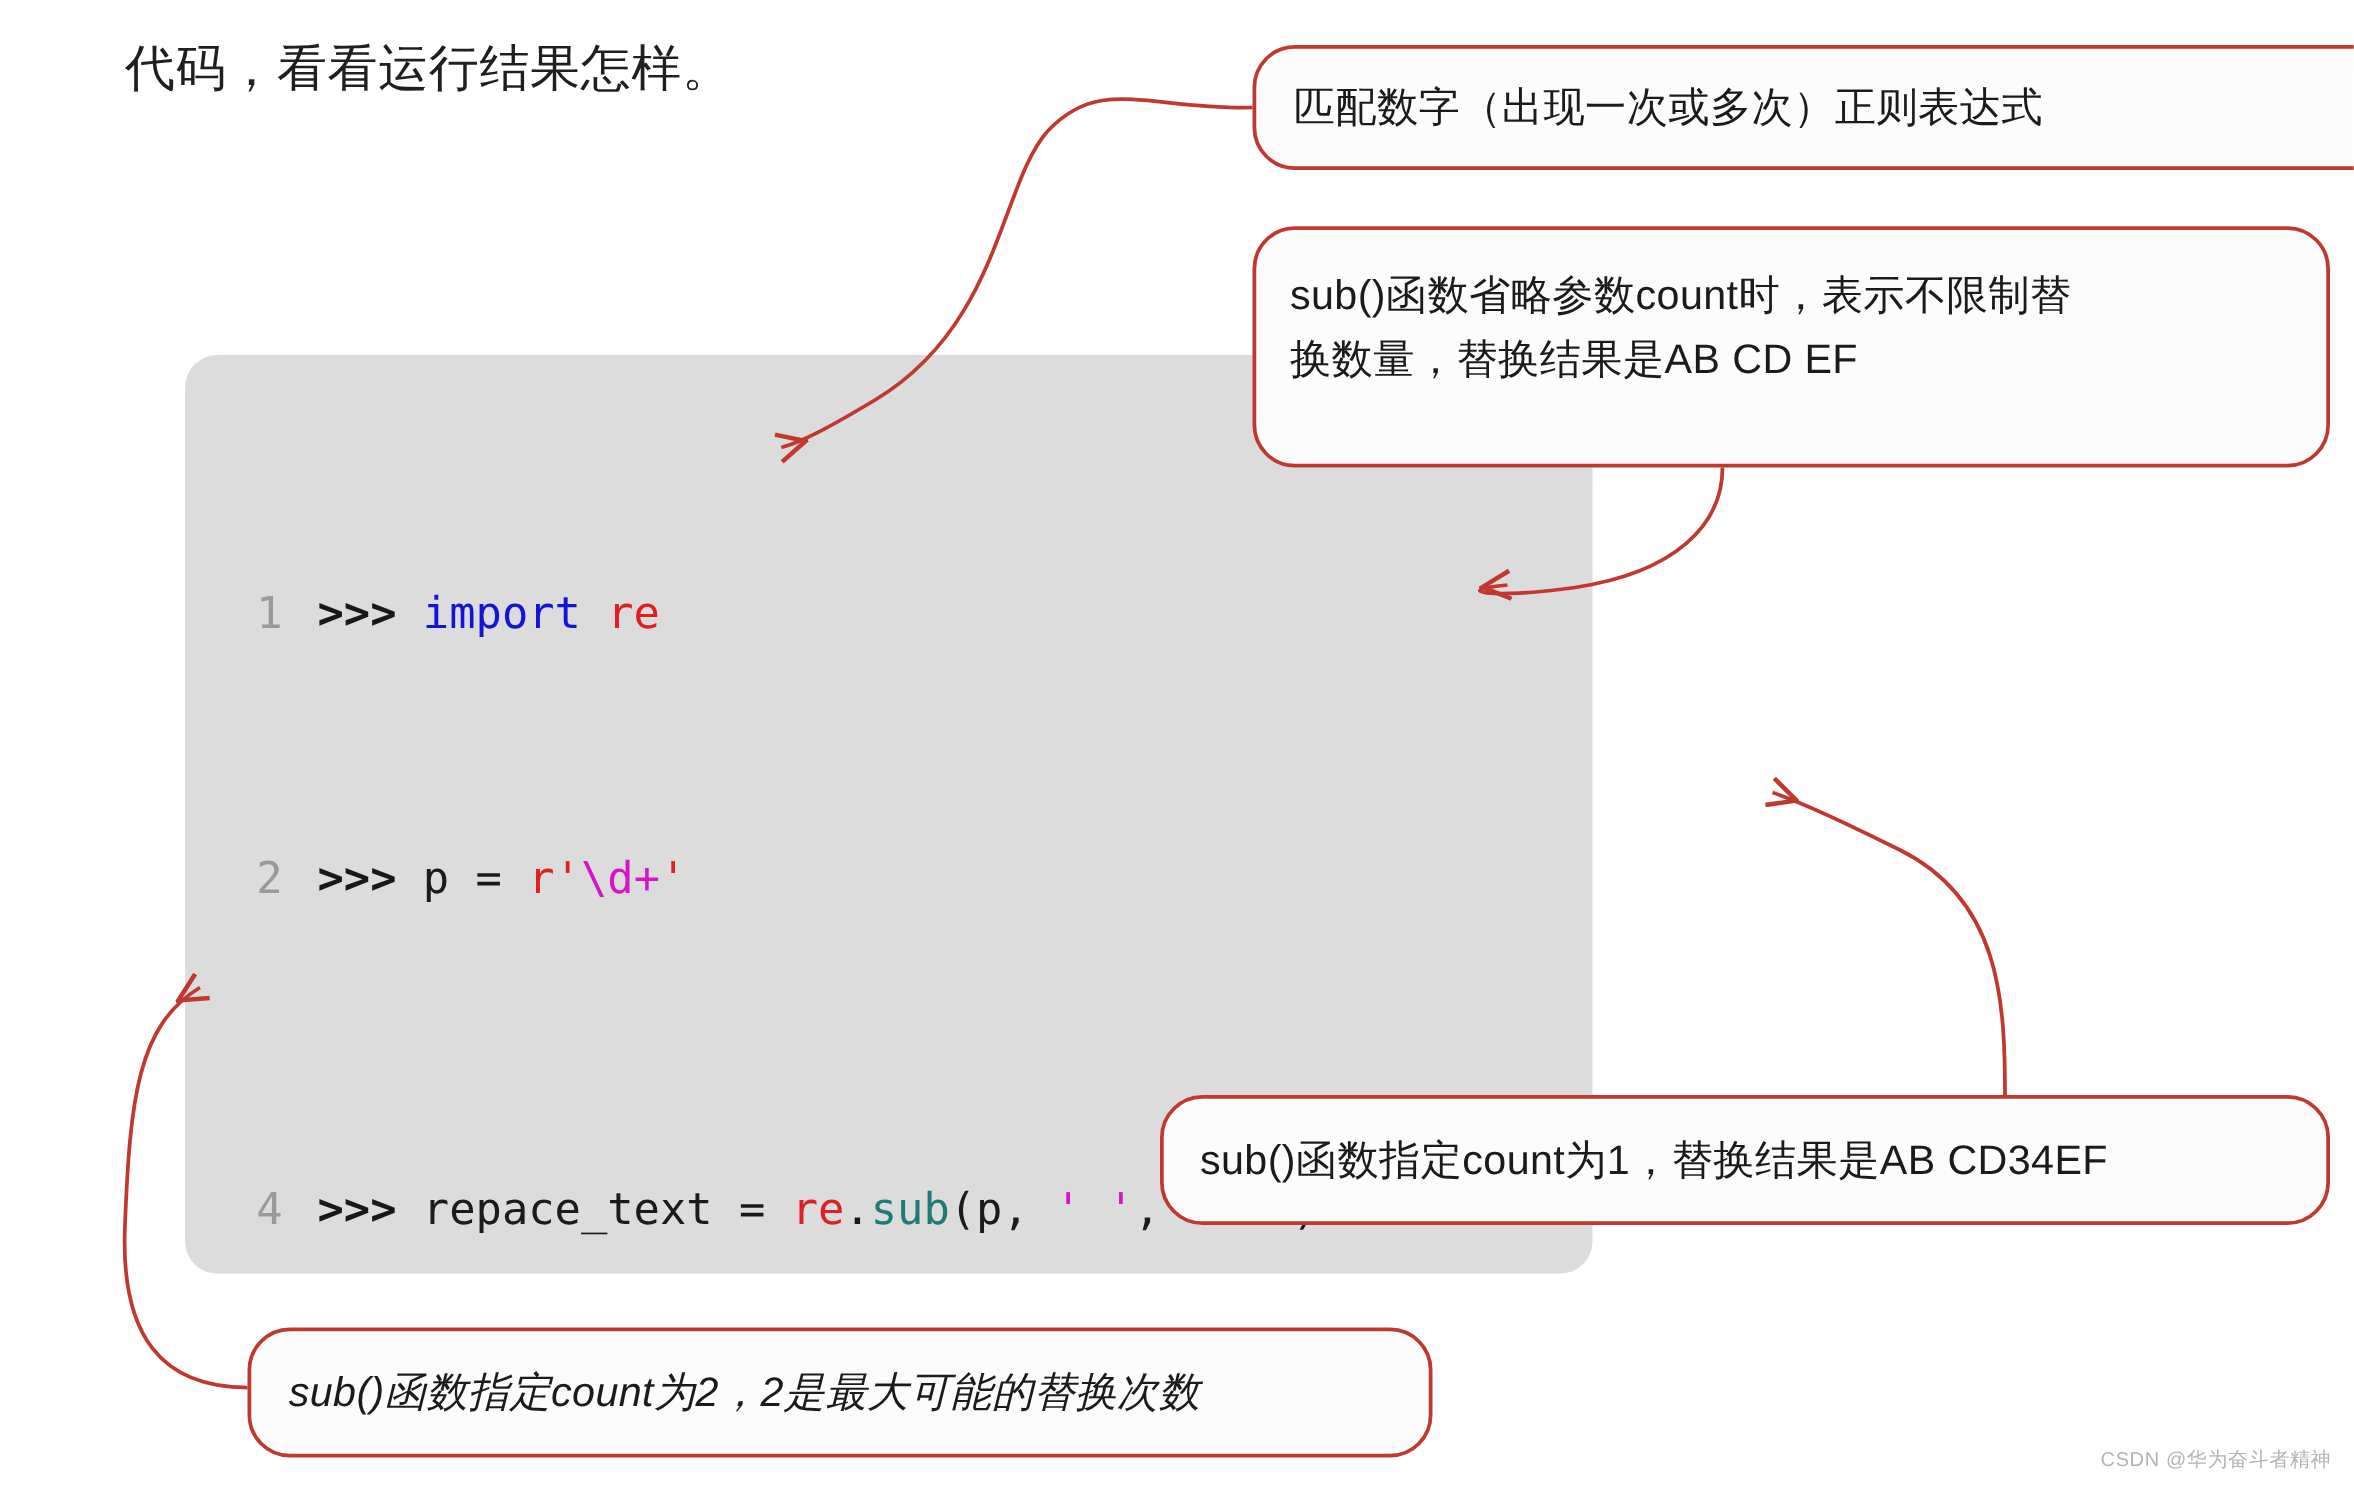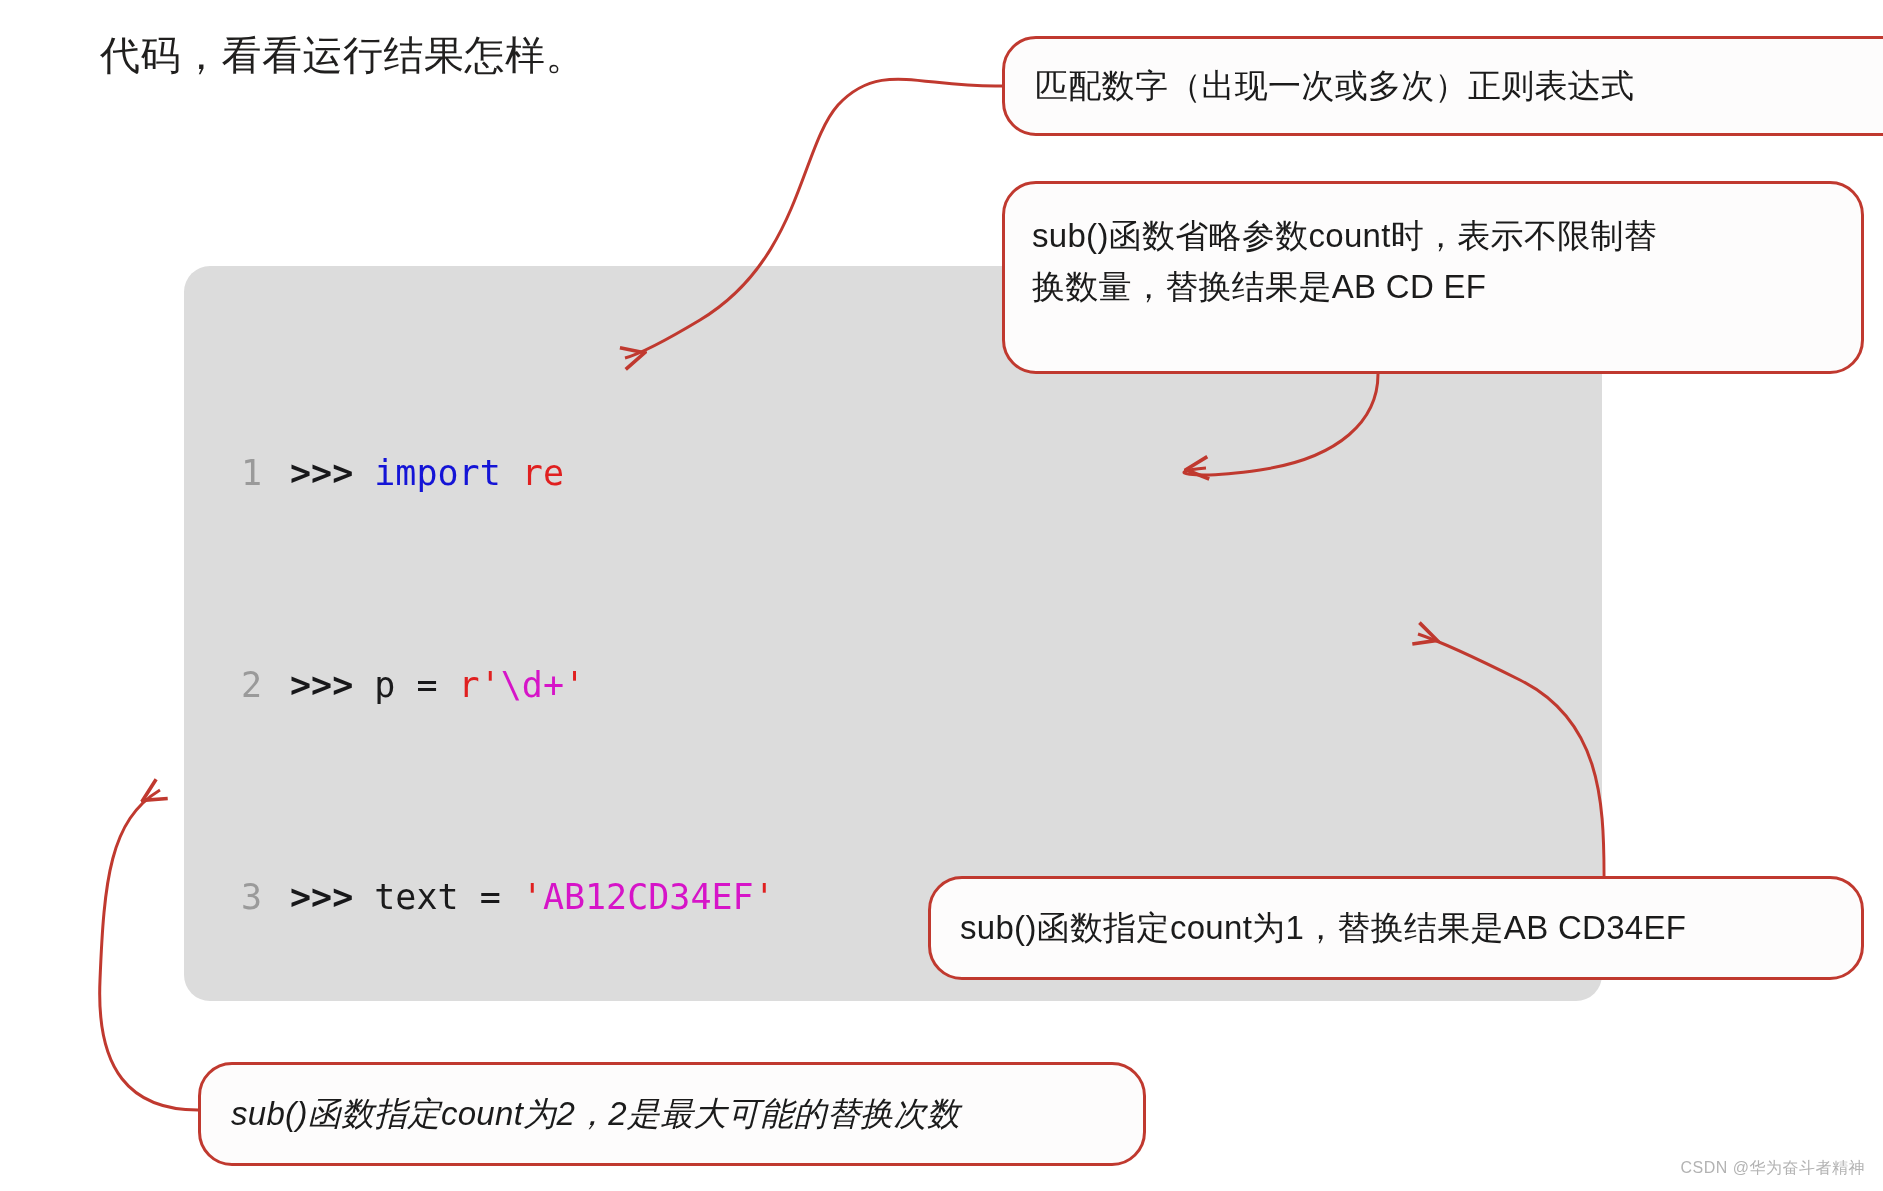--- a/index.html
+++ b/index.html
@@ -27,26 +27,25 @@
     font-weight: 300;
     letter-spacing: 0.5px;
   }
   .intro .l1 { display: block; text-indent: 90px; }
   .intro .l2 { display: block; }
 
   
   .code-card {
     position: absolute;
     left: 148px;
-    top: 266px;
-    width: 1418px;
+    top: 284px;
+    width: 1126px;
     height: 735px;
     background: #dcdcdc;
     border-radius: 26px 26px 26px 26px;
-    margin-left: 36px;
   }
   .code-lines {
     position: absolute;
     left: 0; top: 22px;
     width: 100%;
     font-family: "DejaVu Sans Mono", "Liberation Mono", monospace;
     font-size: 35px;
     line-height: 53px;
     white-space: pre;
   }
@@ -114,21 +113,20 @@
     <span class="l2">代码，看看运行结果怎样。</span>
   </div>
 
   <div class="code-card">
     <div class="code-lines">
 
       <div class="cline"><span class="lnum">1</span><span class="lbody"><span class="tok-prompt">&gt;&gt;&gt;</span> <span class="tok-kw">import</span> <span class="tok-mod">re</span></span></div>
 
       <div class="cline"><span class="lnum">2</span><span class="lbody"><span class="tok-prompt">&gt;&gt;&gt;</span> <span class="tok-plain">p</span> <span class="tok-op">=</span> <span class="tok-mod">r</span><span class="tok-quote">'</span><span class="tok-str">\d+</span><span class="tok-quote">'</span></span></div>
 
-      <div class="cline"><span class="lnum">3</span><span class="lbody"><span class="tok-prompt">&gt;&gt;&gt;</span> <span class="tok-plain">text</span> <span class="tok-op">=</span> <span class="tok-quote">'</span><span class="tok-str">AB12CD34EF</span><span class="tok-quote">'</span></span></div>
 
       <div class="cline"><span class="lnum">4</span><span class="lbody"><span class="tok-prompt">&gt;&gt;&gt;</span> <span class="tok-plain">repace_text</span> <span class="tok-op">=</span> <span class="tok-mod">re</span><span class="tok-op">.</span><span class="tok-fn">sub</span><span class="tok-plain">(p,</span> <span class="tok-str">' '</span><span class="tok-plain">,</span> <span class="tok-plain">text)</span></span></div>
 
       
 
       
 
       
 
       

